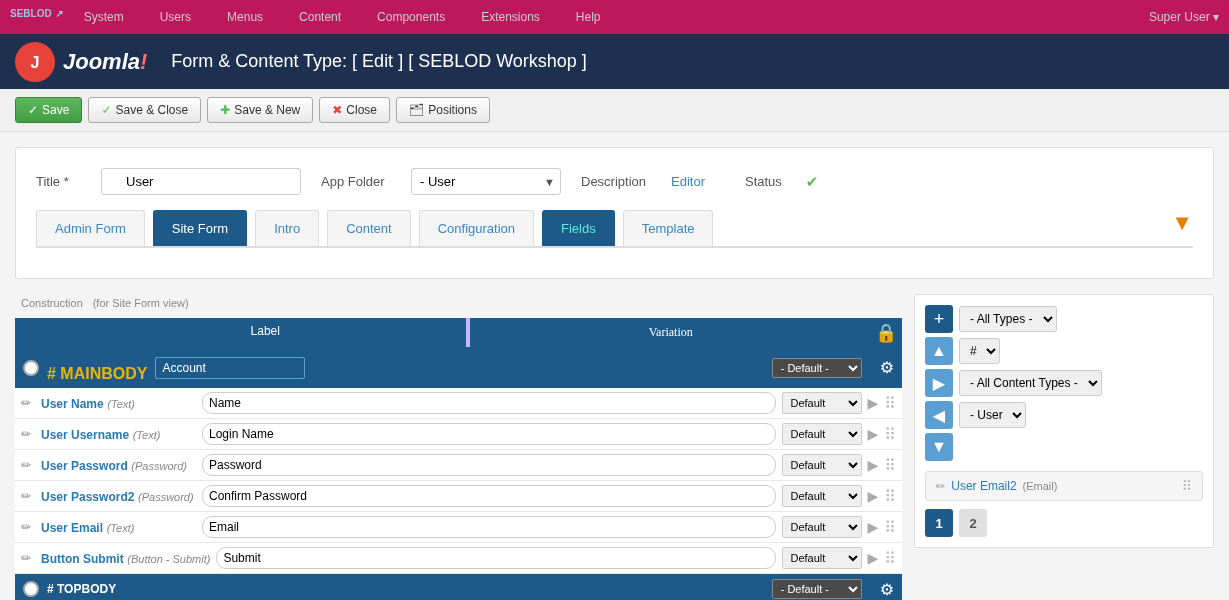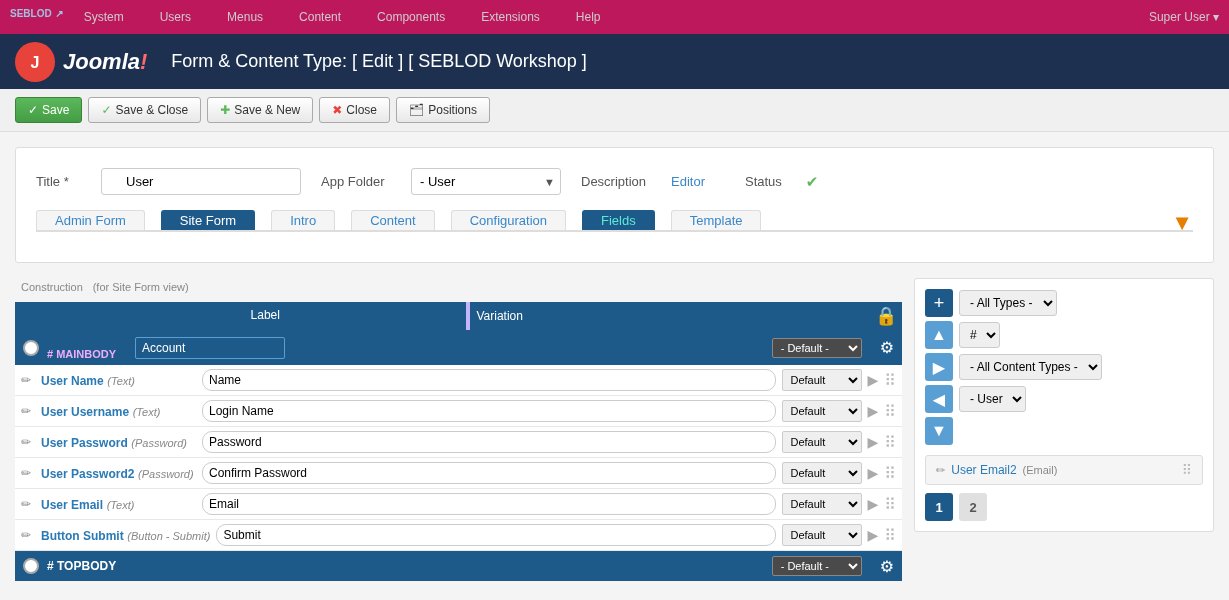--- a/index.html
+++ b/index.html
@@ -106,29 +106,29 @@
       pointer-events: none; font-size: 11px; color: #555;
     }
     .desc-label { font-size: 13px; color: #555; }
     .editor-link { color: #3a87c8; font-size: 13px; text-decoration: none; margin-left: 5px; }
     .status-label { font-size: 13px; color: #555; margin-left: 20px; }
     .status-check { color: #5cb85c; font-size: 15px; margin-left: 4px; }
 
     
     .tabs-row { display: flex; align-items: flex-end; margin-bottom: 0; }
     .tab {
-      padding: 2px 18px;
+      padding: 10px 18px;
       font-size: 13px;
       cursor: pointer;
       border: 1px solid #ddd;
       border-bottom: none;
       border-radius: 3px 3px 0 0;
       background: #f5f5f5;
       color: #3a87c8;
-      margin-right: 16px;
+      margin-right: 8px;
     }
     .tab.active {
       background: #1d5a8a;
       color: white;
       border-color: #1d5a8a;
     }
     .tab.active-fields {
       background: #1d5a8a;
       color: #5eead4;
       border-color: #1d5a8a;
@@ -159,21 +159,21 @@
       margin-bottom: 8px;
     }
     .construction-header span { font-size: 11px; font-weight: normal; color: #888; margin-left: 6px; }
     .construction-table-header {
       display: flex;
       background: #1d5a8a;
       color: white;
       font-size: 12px;
     }
     .col-label { flex: 1; text-align: center; padding: 6px; border-right: 4px solid #c4b5fd; }
-    .col-variation { flex: 1; text-align: left; padding: 7px; }
+    .col-variation { flex: 1; text-align: center; padding: 7px; font-family: Liberation Serif, serif; }
 
     .section-row {
       display: flex;
       align-items: center;
       background: #1d5a8a;
       color: white;
       padding: 5px 8px;
       gap: 8px;
     }
     .section-label-input {
@@ -364,21 +364,21 @@
         <div style="width:50px;"></div>
         <div class="col-label">Label</div>
         <div class="col-variation">Variation</div>
         <div style="width:30px; display:flex; align-items:center; justify-content:center;">
           <span class="lock-icon">🔒</span>
         </div>
       </div>
 
       <div class="section-row">
         <div style="width:16px; height:16px; border-radius:50%; background:white; border:2px solid #aaa; cursor:pointer;"></div>
-        <span style="font-weight:bold; font-size:11px; color:#f0abfc; min-width:80px;margin-top:13px;"># MAINBODY</span>
+        <span style="font-weight:bold; font-size:16px; color:#eab308; min-width:80px;margin-top:13px;"># MAINBODY</span>
         <input class="section-label-input" type="text" value="Account" style="max-width: 150px;">
         <div style="flex:1;"></div>
         <div class="section-variation">
           <select class="section-var-select">
             <option>- Default -</option>
           </select>
         </div>
         <span style="color:white; font-size:16px; cursor:pointer; margin-left:10px;">⚙</span>
       </div>
 

